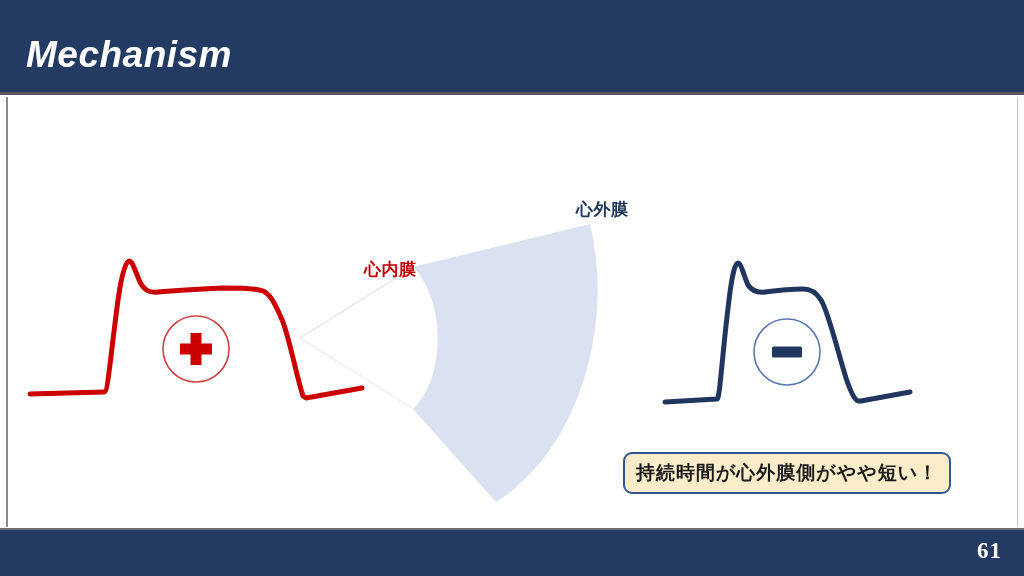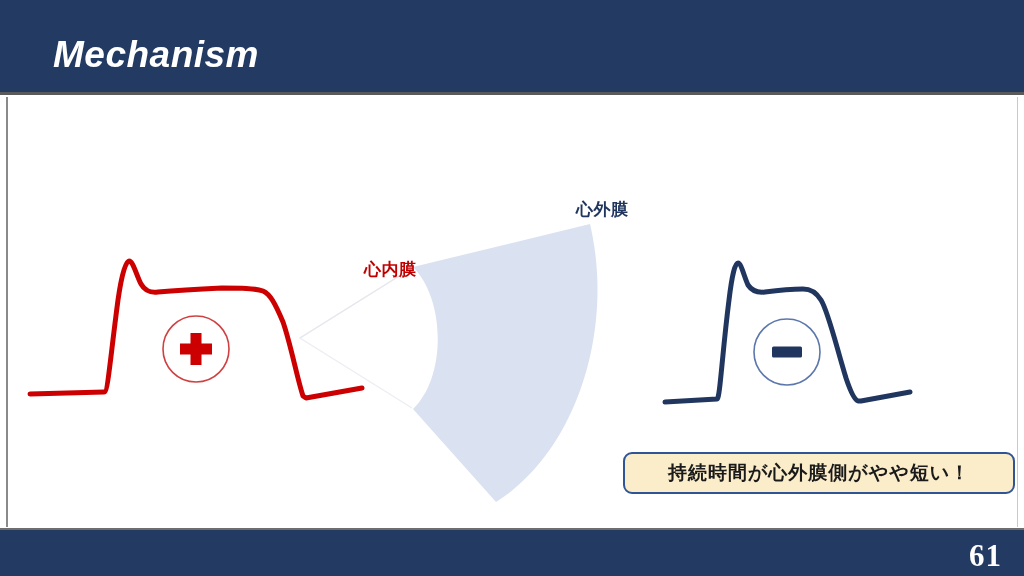--- a/index.html
+++ b/index.html
@@ -41,21 +41,20 @@
   #slide-title {
     position: absolute;
     left: 26px;
     top: 34px;
     font-size: 37px;
     font-weight: bold;
     font-style: italic;
     color: #ffffff;
     letter-spacing: 0.5px;
     white-space: nowrap;
-    margin-left: 27px;
   }
 
   
   #content-area {
     position: absolute;
     left: 6px;
     top: 97px;
     width: 1012px;
     height: 430px;
     background: #ffffff;
@@ -79,21 +78,21 @@
     top: 530px;
     width: 1024px;
     height: 46px;
     background: #233a63;
   }
   #page-number {
     position: absolute;
     right: 22px;
     top: 538px;
     font-family: "Liberation Serif", "DejaVu Serif", serif;
-    font-size: 31px;
+    font-size: 23px;
     font-weight: bold;
     color: #ffffff;
     letter-spacing: 1px;
     margin-left: 8px;
   }
 
   
   #figure {
     position: absolute;
     left: 0;
@@ -123,21 +122,21 @@
     top: 198px;
     color: #21365f;
     font-family: Liberation Mono, monospace;
   }
 
   
   #callout-box {
     position: absolute;
     left: 623px;
     top: 452px;
-    width: 392px;
+    width: 328px;
     height: 42px;
     background: #fbecca;
     border: 2px solid #2f5597;
     border-radius: 9px;
     box-sizing: border-box;
     display: flex;
     align-items: center;
     justify-content: center;
   }
   #callout-text {

